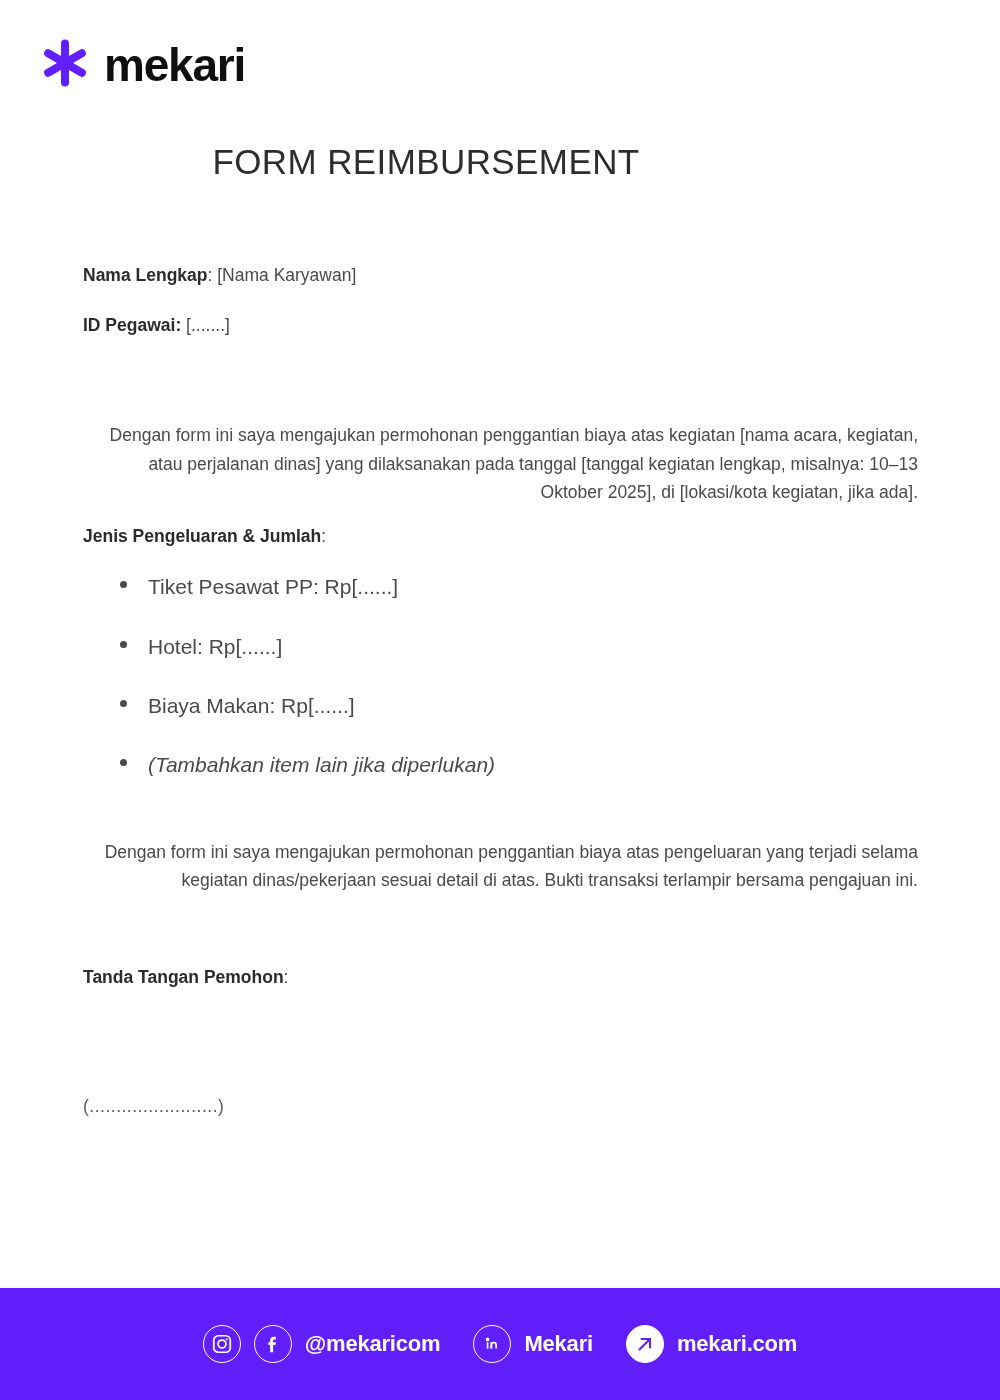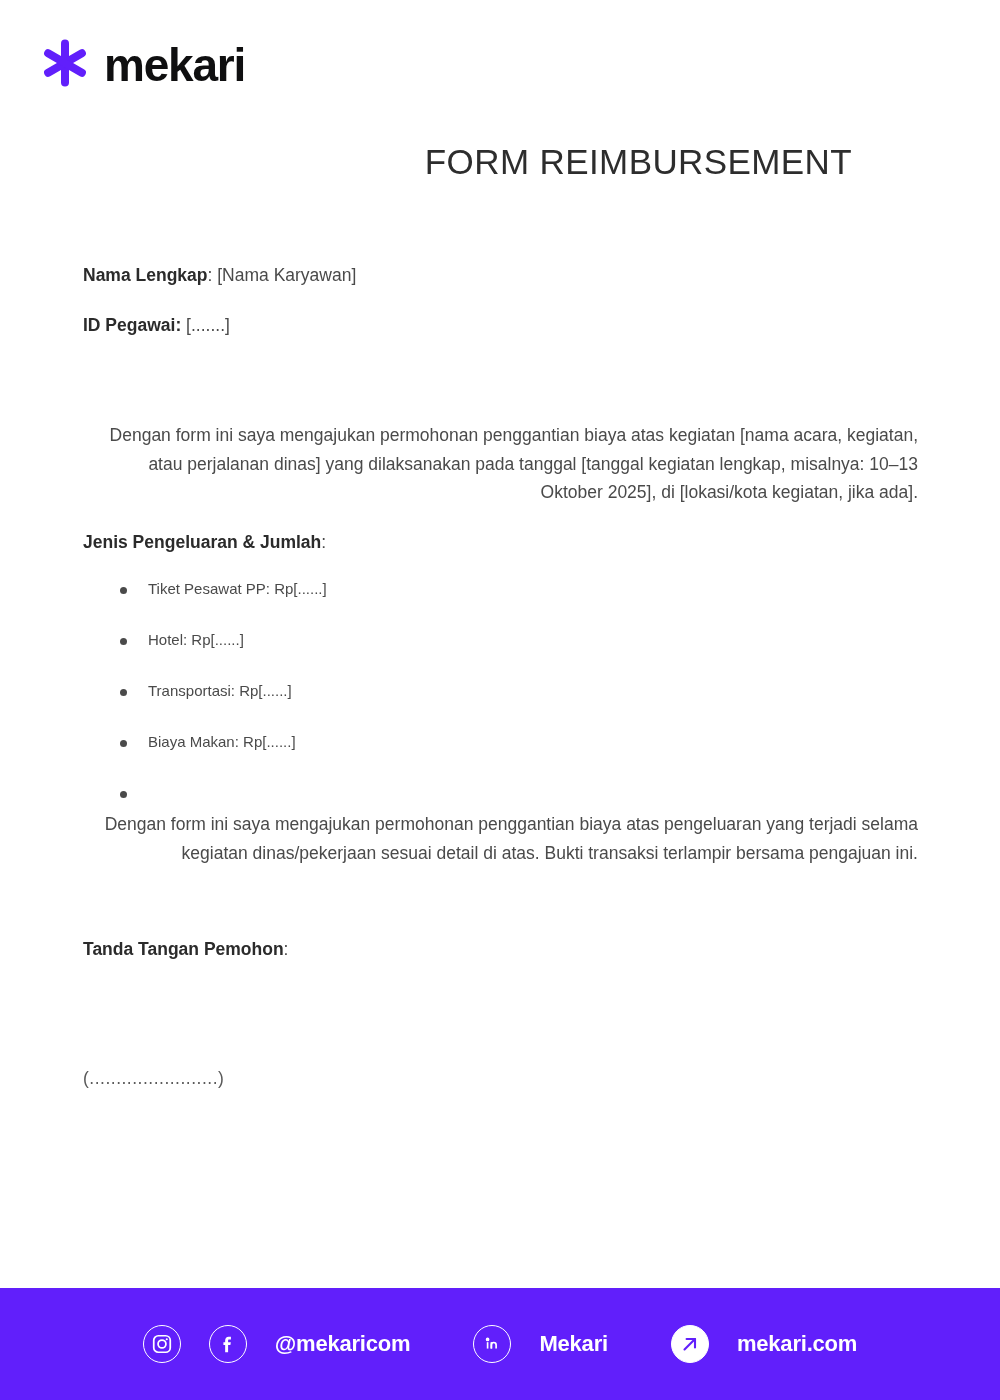--- a/index.html
+++ b/index.html
@@ -40,21 +40,21 @@
     position: absolute;
     top: 0;
     left: 0;
     width: 1000px;
   }
   .doc-title {
     position: absolute;
     top: 142px;
     left: 0;
     width: 852px;
-    text-align: right;
+    text-align: center;
     font-size: 35px;
     font-weight: 300;
     letter-spacing: 0.4px;
     color: #2d2d2d;
   }
 
   .content {
     position: absolute;
     top: 264px;
     left: 83px;
@@ -78,33 +78,33 @@
     font-size: 17.5px;
     line-height: 1.62;
     color: #4a4a4a;
     text-align: right;
   }
   .para-1 { margin-top: 84px; }
   .section-head {
     font-size: 17.5px;
     font-weight: bold;
     color: #2b2b2b;
-    margin-top: 26px;
+    margin-top: 20px;
   }
   .section-head .plain { font-weight: normal; color: #4a4a4a; }
 
   ul.expense-list {
     list-style: none;
     margin: 0;
     padding: 0;
     margin-top: 25px;
   }
   ul.expense-list li {
     position: relative;
-    font-size: 15px;
+    font-size: 21px;
     line-height: 1.4;
     color: #4a4a4a;
     padding-left: 65px;
     margin-bottom: 30px;
   }
   ul.expense-list li:last-child { margin-bottom: 0; }
   ul.expense-list li .dot {
     position: absolute;
     left: 37px;
     top: 9px;
@@ -135,21 +135,21 @@
   .footer {
     position: absolute;
     left: 0;
     bottom: 0;
     width: 1000px;
     height: 112px;
     background: #611ffb;
     display: flex;
     align-items: center;
     justify-content: center;
-    gap: 28px;
+    gap: 13px;
   }
   .footer-icon {
     width: 38px;
     height: 38px;
     border-radius: 50%;
     border: 1.8px solid #ffffff;
     display: flex;
     align-items: center;
     justify-content: center;
     box-sizing: border-box;
@@ -211,28 +211,25 @@
       <li>
         <span class="dot"></span>
         <span class="txt">Tiket Pesawat PP: Rp[......]</span>
       </li>
       <li>
         <span class="dot"></span>
         <span class="txt">Hotel: Rp[......]</span>
       </li>
       <li>
         <span class="dot"></span>
-        <span class="txt">Transportasi: Rp[......]</span>
-      </li>
-      <li>
-        <span class="dot"></span>
         <span class="txt">Biaya Makan: Rp[......]</span>
       </li>
       <li class="italic">
         <span class="dot"></span>
+        <span class="txt">(Tambahkan item lain jika diperlukan)</span>
       </li>
     </ul>
 
     <p class="para para-2">Dengan form ini saya mengajukan permohonan penggantian biaya atas pengeluaran yang terjadi selama kegiatan dinas/pekerjaan sesuai detail di atas. Bukti transaksi terlampir bersama pengajuan ini.</p>
 
     <div class="sign-head">
       <span>Tanda Tangan Pemohon</span><span class="plain">:</span>
     </div>
 
     <div class="sign-line">(........................)</div>

